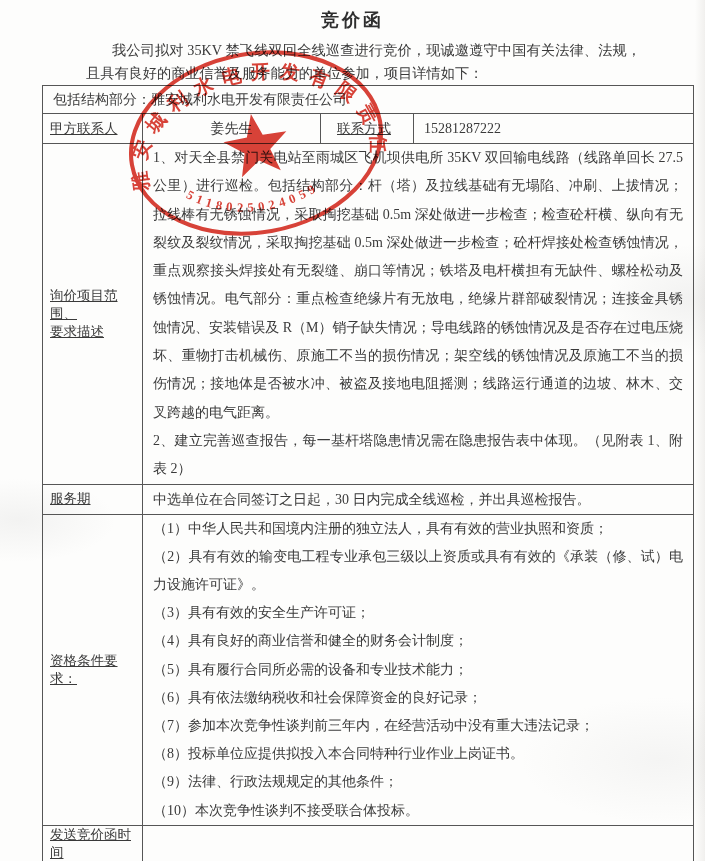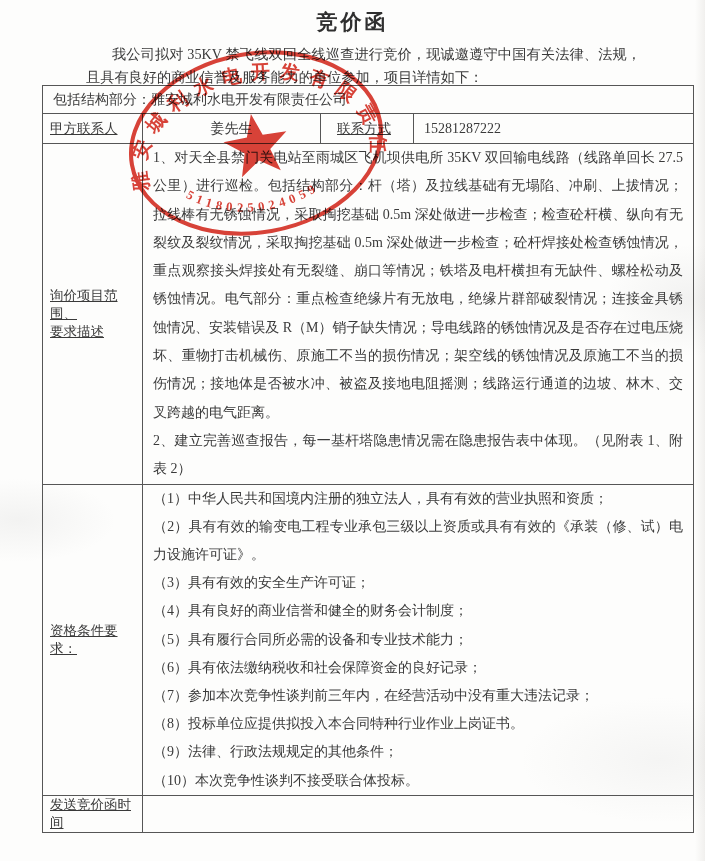--- a/index.html
+++ b/index.html
@@ -10,21 +10,21 @@
       radial-gradient(120px 80px at 690px 300px, rgba(160,160,160,0.12), rgba(160,160,160,0) 70%),
       radial-gradient(200px 90px at 660px 760px, rgba(170,170,170,0.10), rgba(170,170,170,0) 70%),
       linear-gradient(90deg, #fdfdfc 0 695px, #f1f0ee 705px),
       #fdfdfc;
     font-family:"Liberation Serif","DejaVu Serif",serif;
     color:#3a3a3a;
   }
   .page{position:relative;width:705px;height:861px;}
   .title{
     margin:0;padding-top:8px;text-align:center;
-    font-size:21px;font-weight:700;letter-spacing:3px;color:#2f2f2f;
+    font-size:18px;font-weight:700;letter-spacing:3px;color:#2f2f2f;
   }
   .intro{
     margin:7px 64px 0 86px;
     font-size:14.2px;line-height:23px;text-indent:26px;text-align:justify;
   }
   table.doc-table{
     position:absolute;left:42px;top:85px;width:651px;
     border-collapse:collapse;table-layout:fixed;
     font-size:14px;color:#3a3a3a;
   }
@@ -90,20 +90,24 @@
 
     <tr style="height:255px">
       <td class="label-cell">询价项目范围、
 要求描述</td>
       <td colspan="3" class="para-cell">
             <div class="just-para">1、对天全县禁门关电站至雨城区飞机坝供电所 35KV 双回输电线路（线路单回长 27.5 公里）进行巡检。包括结构部分：杆（塔）及拉线基础有无塌陷、冲刷、上拔情况；拉线棒有无锈蚀情况，采取掏挖基础 0.5m 深处做进一步检查；检查砼杆横、纵向有无裂纹及裂纹情况，采取掏挖基础 0.5m 深处做进一步检查；砼杆焊接处检查锈蚀情况，重点观察接头焊接处有无裂缝、崩口等情况；铁塔及电杆横担有无缺件、螺栓松动及锈蚀情况。电气部分：重点检查绝缘片有无放电，绝缘片群部破裂情况；连接金具锈蚀情况、安装错误及 R（M）销子缺失情况；导电线路的锈蚀情况及是否存在过电压烧坏、重物打击机械伤、原施工不当的损伤情况；架空线的锈蚀情况及原施工不当的损伤情况；接地体是否被水冲、被盗及接地电阻摇测；线路运行通道的边坡、林木、交叉跨越的电气距离。</div>
             <div class="just-para">2、建立完善巡查报告，每一基杆塔隐患情况需在隐患报告表中体现。（见附表 1、附表 2）</div>
           </td>
     </tr>
 
+    <tr style="height:30px">
+      <td class="label-cell">服务期</td>
+      <td colspan="3"><span class="svc-line">中选单位在合同签订之日起，30 日内完成全线巡检，并出具巡检报告。</span></td>
+    </tr>
 
     <tr style="height:310px">
       <td class="label-cell">资格条件要求：</td>
       <td colspan="3" class="para-cell">
             <div class="qual-item">（1）中华人民共和国境内注册的独立法人，具有有效的营业执照和资质；</div>
             <div class="qual-item">（2）具有有效的输变电工程专业承包三级以上资质或具有有效的《承装（修、试）电力设施许可证》。</div>
             <div class="qual-item">（3）具有有效的安全生产许可证；</div>
             <div class="qual-item">（4）具有良好的商业信誉和健全的财务会计制度；</div>
             <div class="qual-item">（5）具有履行合同所必需的设备和专业技术能力；</div>
             <div class="qual-item">（6）具有依法缴纳税收和社会保障资金的良好记录；</div>

